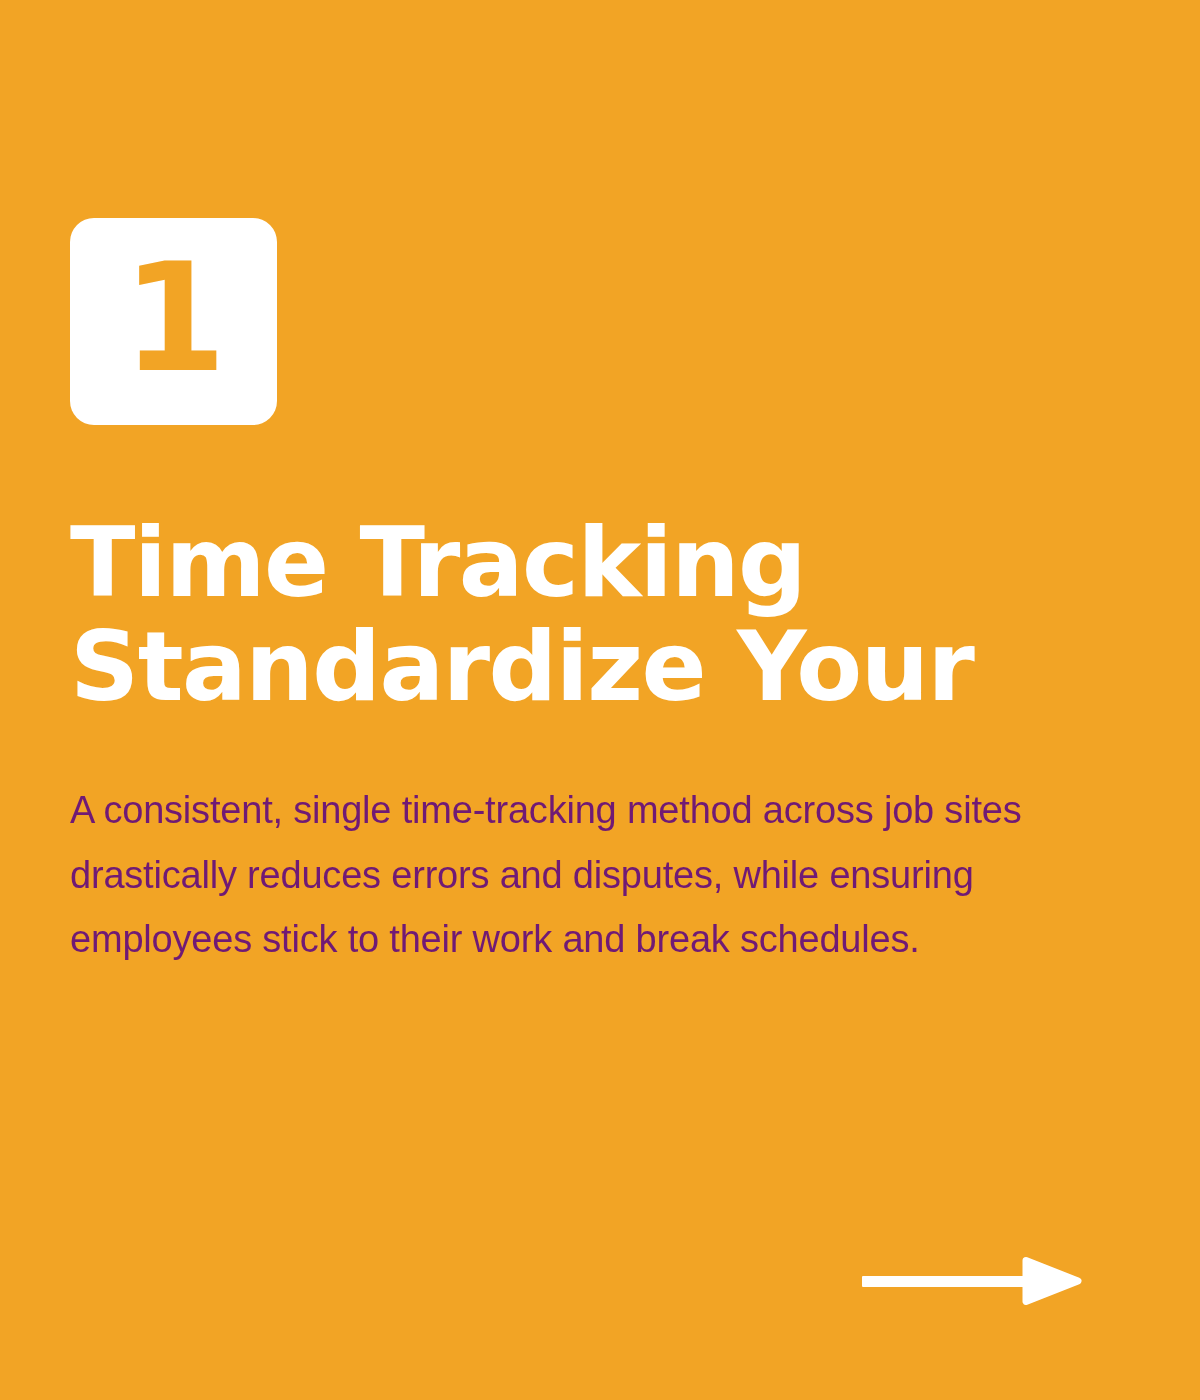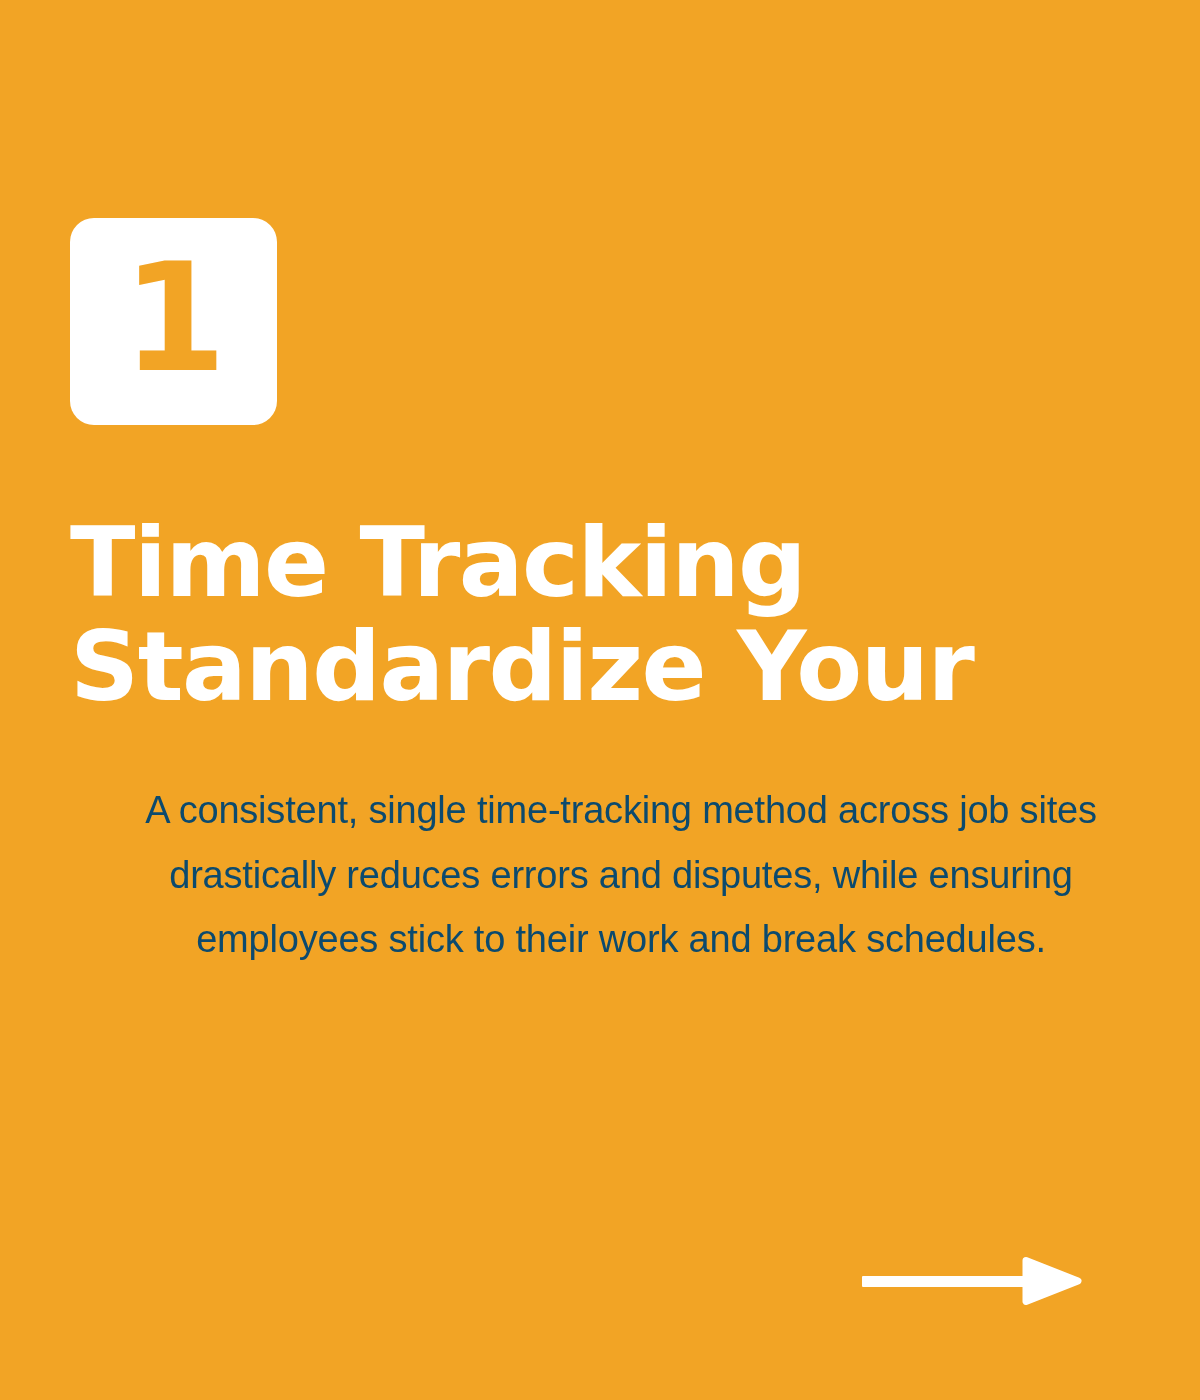--- a/index.html
+++ b/index.html
@@ -61,31 +61,30 @@
     letter-spacing: -1.5px;
   }
   .headline-line {
     display: block;
     white-space: nowrap;
   }
 
   
   .body-copy {
     position: absolute;
-    left: 86px;
+    left: 70px;
     top: 778px;
     width: 1070px;
     margin: 0;
-    color: #0c4a6e;
+    color: #701a75;
     font-family: "Liberation Sans", sans-serif;
     font-size: 38px;
     font-weight: 400;
     line-height: 1.70;
     letter-spacing: -0.2px;
-    text-align: center;
   }
 
   
   .next-arrow {
     position: absolute;
     left: 858px;
     top: 1252px;
     width: 224px;
     height: 58px;
   }

